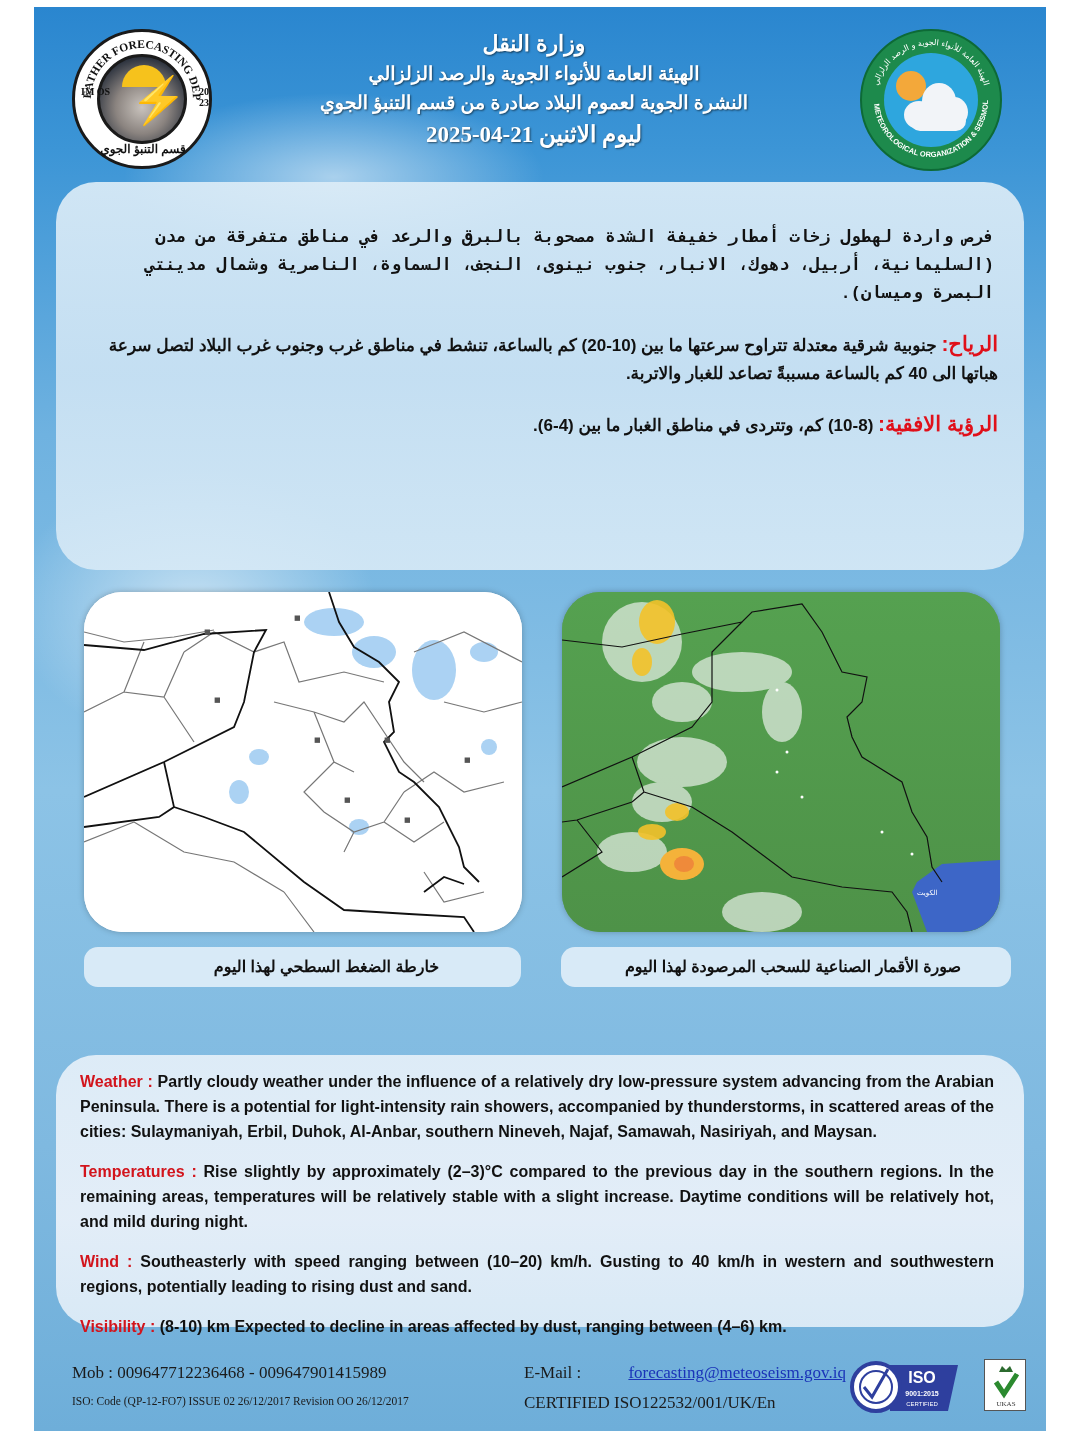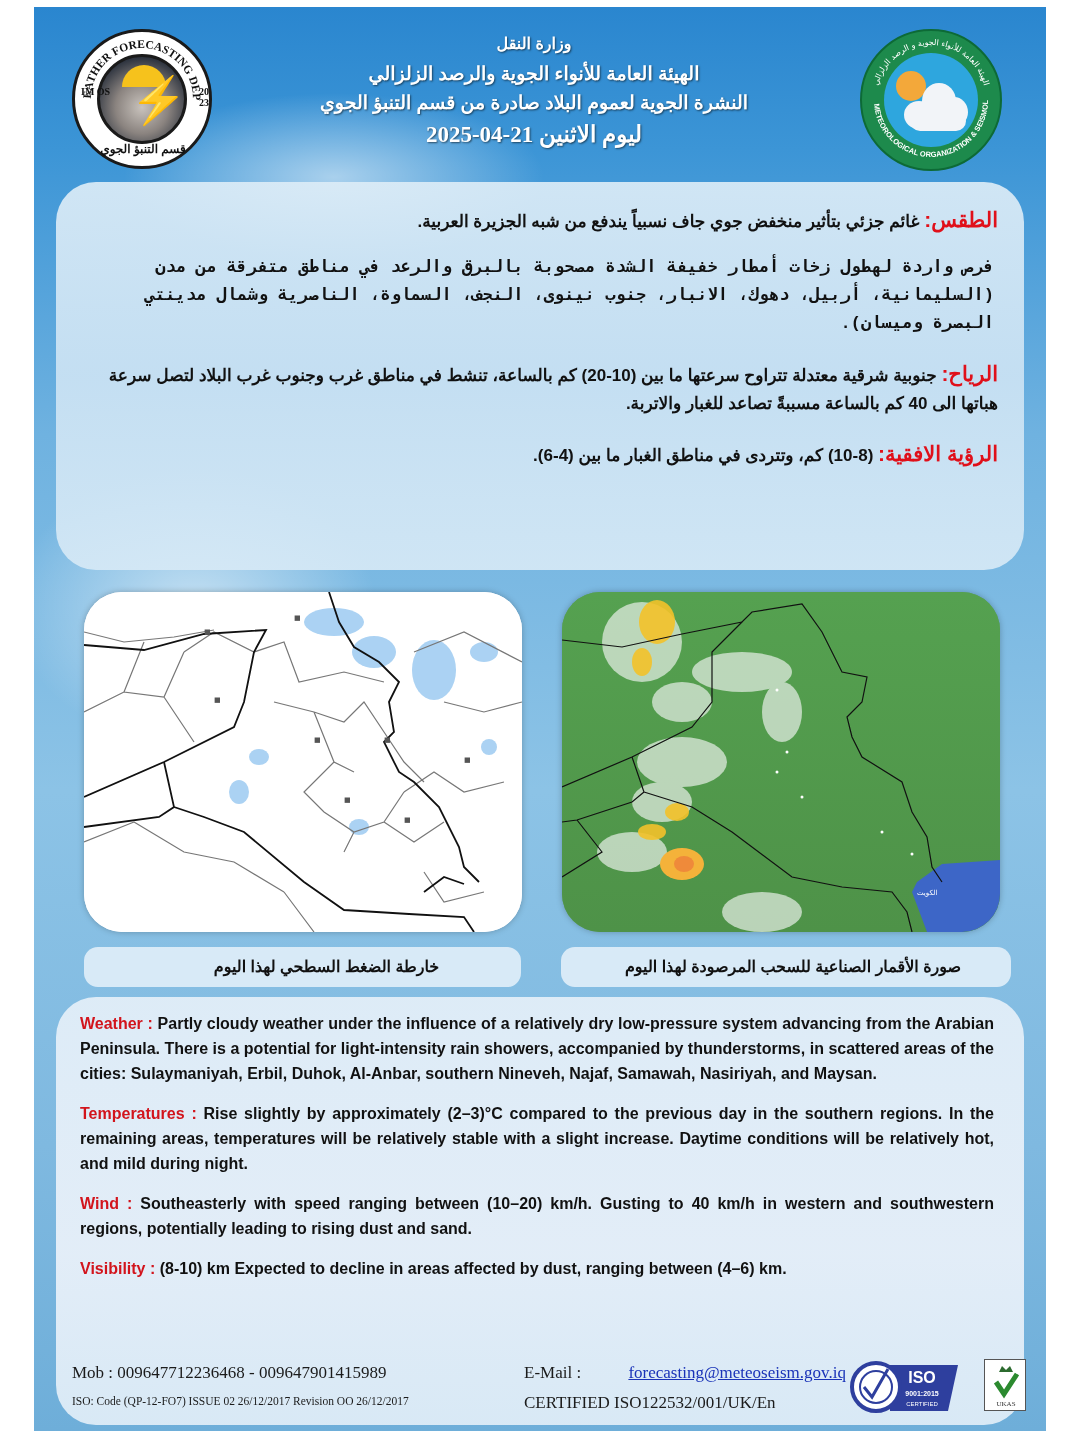--- a/index.html
+++ b/index.html
@@ -11,21 +11,21 @@
       background:
         radial-gradient(ellipse 260px 200px at 160px 600px, rgba(255,255,255,0.55), rgba(255,255,255,0) 70%),
         radial-gradient(ellipse 300px 120px at 300px 170px, rgba(255,255,255,0.55), rgba(255,255,255,0) 70%),
         linear-gradient(180deg, #2a86cf 0%, #3c95d6 10%, #6fb2e0 30%, #8cc3e6 55%, #7fb9e0 80%, #6eaed9 100%);
       overflow: hidden;
     }
 
     
     .header { position: absolute; left: 0; top: 0; width: 1012px; height: 175px; }
     .header-titles { position: absolute; left: 200px; top: 22px; width: 600px; text-align: center; direction: rtl; color: #ffffff; text-shadow: 1px 1px 2px rgba(0,0,0,0.55); }
-    .header-titles .t1 { font-size: 16px; font-weight: bold; line-height: 30px; }
+    .header-titles .t1 { font-size: 22px; font-weight: bold; line-height: 30px; }
     .header-titles .t2 { font-size: 19px; font-weight: bold; line-height: 29px; }
     .header-titles .t3 { font-size: 19px; font-weight: bold; line-height: 29px; }
     .header-titles .t4 { font-size: 23px; font-weight: bold; line-height: 36px; font-family: "Liberation Serif", serif; }
 
     .logo-left { position: absolute; left: 38px; top: 22px; width: 140px; height: 140px; border-radius: 50%; background: #fff; border: 3px solid #1a1a1a; }
     .logo-left .inner { position: absolute; left: 22px; top: 22px; width: 90px; height: 90px; border-radius: 50%; border: 3px solid #1a1a1a; background: radial-gradient(circle at 50% 60%, #c9c3bd 0%, #8b8480 40%, #2f3540 75%); overflow: hidden; }
     .logo-left .sun { position: absolute; left: 22px; top: 8px; width: 44px; height: 22px; border-radius: 44px 44px 0 0; background: #f6c21c; }
     .logo-left .bolt { position: absolute; left: 30px; top: 20px; font-size: 46px; color: #111; line-height: 1; }
     .logo-left .ring-text { position: absolute; left: 0; top: 0; width: 134px; height: 134px; }
     .logo-left .side { position: absolute; top: 54px; font-family: "Liberation Serif", serif; font-weight: bold; font-size: 10px; line-height: 11px; color: #111; text-align: right; }
@@ -53,21 +53,21 @@
     .map-left { left: 50px; background: #ffffff; }
     .map-right { left: 528px; background: #5b9e5a; }
     .map-frame svg { width: 100%; height: 100%; display: block; }
 
     .caption { position: absolute; top: 940px; height: 40px; border-radius: 14px; background: rgba(224,238,248,0.92); font-size: 16px; font-weight: bold; direction: rtl; text-align: center; line-height: 40px; color: #111; }
     .caption-left { left: 50px; width: 437px; padding-left: 48px; }
     .caption-right { left: 527px; width: 450px; padding-left: 14px; }
 
     
     .panel-en {
-      position: absolute; left: 22px; top: 990px; width: 968px; height: 428px;
+      position: absolute; left: 22px; top: 1048px; width: 968px; height: 272px;
       border-radius: 40px;
       background: linear-gradient(180deg, rgba(226,238,248,0.95) 0%, rgba(232,240,249,0.95) 60%, rgba(222,236,247,0.95) 100%);
       padding: 14px 30px 0 24px; color: #111;
     }
     .panel-en p { font-size: 16px; font-weight: bold; line-height: 25px; text-align: justify; }
     .panel-en .lbl { color: #d2141c; }
     .panel-en .g { margin-top: 15px; }
 
     
     .footer { position: absolute; left: 20px; top: 1348px; width: 980px; height: 70px; font-family: "Liberation Serif", serif; color: #1b1b1b; }
@@ -127,23 +127,20 @@
         <div class="sun"></div>
         <div class="cloud" style="left:20px;top:48px;width:30px;height:28px;"></div>
         <div class="cloud" style="left:38px;top:30px;width:34px;height:36px;"></div>
         <div class="cloud" style="left:56px;top:44px;width:28px;height:30px;"></div>
         <div class="cloud" style="left:26px;top:58px;width:56px;height:20px;border-radius:12px;"></div>
       </div>
     </div>
   </div>
 
   <div class="panel-ar">
-    <p>
-      <span class="lbl">الطقس:</span><span> غائم جزئي بتأثير منخفض جوي جاف نسبياً يندفع من شبه الجزيرة العربية.</span>
-    </p>
     <p class="gap1" style="padding-right:4px;">فرص واردة لهطول زخات أمطار خفيفة الشدة مصحوبة بالبرق والرعد في مناطق متفرقة من مدن (السليمانية، أربيل، دهوك، الانبار، جنوب نينوى، النجف، السماوة، الناصرية وشمال مدينتي البصرة وميسان).</p>
     <p class="gap2">
       <span class="lbl">الرياح:</span><span> جنوبية شرقية معتدلة تتراوح سرعتها ما بين (10-20) كم بالساعة، تنشط في مناطق غرب وجنوب غرب البلاد لتصل سرعة هباتها الى 40 كم بالساعة مسببةً تصاعد للغبار والاتربة.</span>
     </p>
     <p class="gap2">
       <span class="lbl">الرؤية الافقية:</span><span> (8-10) كم، وتتردى في مناطق الغبار ما بين (4-6).</span>
     </p>
   </div>
 
   <div class="map-frame map-left">

